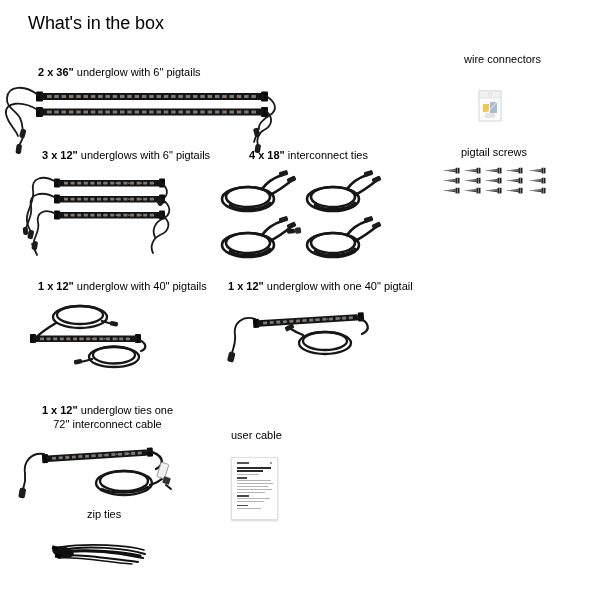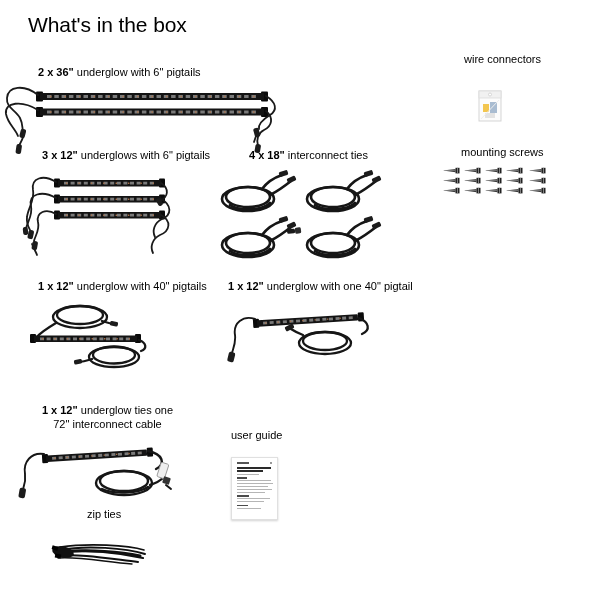--- a/index.html
+++ b/index.html
@@ -1,21 +1,21 @@
 <!DOCTYPE html>
 <html><head>
 <meta charset="utf-8">
 <style>
   html,body{margin:0;padding:0;background:#ffffff;}
   .canvas{
     position:relative;width:600px;height:600px;background:#ffffff;
     font-family:"Liberation Sans", sans-serif;color:#000;overflow:hidden;
   }
   .page-title{
-    position:absolute;left:28px;top:13px;font-size:21px;font-weight:500;
+    position:absolute;left:28px;top:13px;font-size:18px;font-weight:500;
     letter-spacing:-0.1px;color:#000;
   }
   .item-label{
     position:absolute;font-size:11px;color:#000;white-space:nowrap;line-height:14px;
   }
   .item-label b{font-weight:700;}
   .item-label.centered{white-space:normal;text-align:center;}
   .illus{position:absolute;}
   
   .doc{
@@ -144,21 +144,21 @@
   <svg class="illus" style="left:477px;top:88px" width="28" height="36" viewBox="0 0 28 36">
     <rect x="2" y="3" width="22" height="30" fill="#fcfcfc" stroke="#d5d5d5" stroke-width="1"></rect>
     <rect x="2" y="3" width="22" height="7" fill="#f1f1f1" stroke="#dddddd" stroke-width="0.8"></rect>
     <circle cx="13" cy="6.5" r="1.5" fill="#ffffff" stroke="#c9c9c9" stroke-width="0.7"></circle>
     <rect x="6" y="16" width="6" height="8" fill="#f3c64f"></rect>
     <rect x="13" y="14" width="7" height="11" fill="#a9bcd1"></rect>
     <rect x="8" y="25" width="10" height="5" fill="#e3e3e3"></rect>
     <line x1="4" y1="31" x2="22" y2="12" stroke="#eeeeee" stroke-width="1"></line>
   </svg>
 
-  <div class="item-label" style="left:461px;top:145px">mounting screws</div>
+  <div class="item-label" style="left:461px;top:145px">pigtail screws</div>
   <svg class="illus" style="left:443px;top:166px" width="112" height="32" viewBox="0 0 112 32">
     <defs>
       <g id="screw">
         <polygon points="0,3.6 12.5,2 12.5,5.2" fill="#3c3c3c"></polygon>
         <line x1="1.5" y1="3.5" x2="12" y2="3.3" stroke="#9a9a9a" stroke-width="0.7"></line>
         <rect x="12.5" y="0.8" width="4" height="5.6" fill="#222222"></rect>
         <line x1="14.5" y1="0.8" x2="14.5" y2="6.4" stroke="#8f8f8f" stroke-width="0.9"></line>
       </g>
     </defs>
     <use href="#screw" x="0" y="1"></use>
@@ -252,21 +252,21 @@
       <path d="M84,56 C94,61 120,61 130,54"></path>
       <path d="M132,52 C139,50 143,47 146,44"></path>
     </g>
     <g>
       <rect x="141" y="30" width="8" height="15" rx="1.5" fill="#efefef" stroke="#9a9a9a" stroke-width="0.9" transform="rotate(18 145 37)"></rect>
       <rect x="145" y="44" width="7" height="7" rx="1" fill="#333333" transform="rotate(18 148.5 47.5)"></rect>
       <line x1="148" y1="52" x2="153" y2="56" stroke="#161616" stroke-width="2" stroke-linecap="round"></line>
     </g>
   </svg>
 
-  <div class="item-label" style="left:231px;top:428px">user guide</div>
+  <div class="item-label" style="left:231px;top:428px">user cable</div>
   <div class="doc">
     <div class="row">
         <div class="logo"></div>
         <div class="dot"></div>
       </div>
     <div class="lt" style="width:34px"></div>
     <div class="lt" style="width:26px"></div>
     <div class="l" style="width:22px"></div>
     <div class="sec" style="width:10px"></div>
     <div class="l" style="width:34px"></div>

